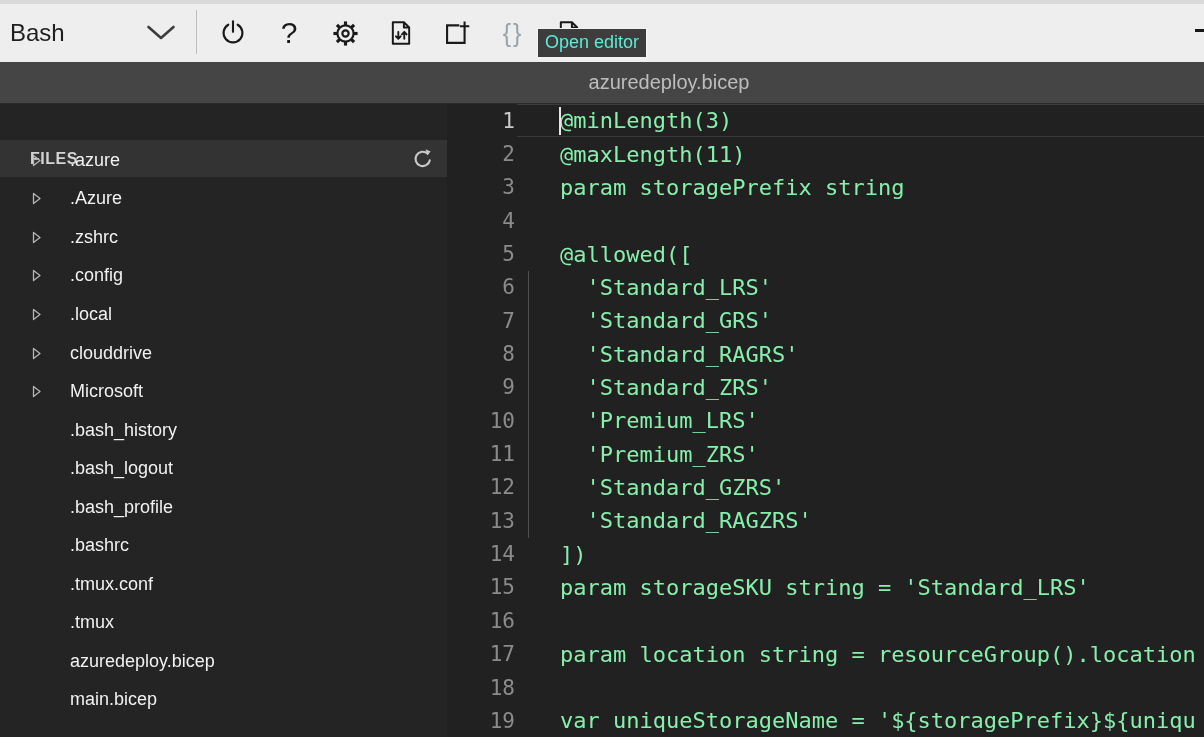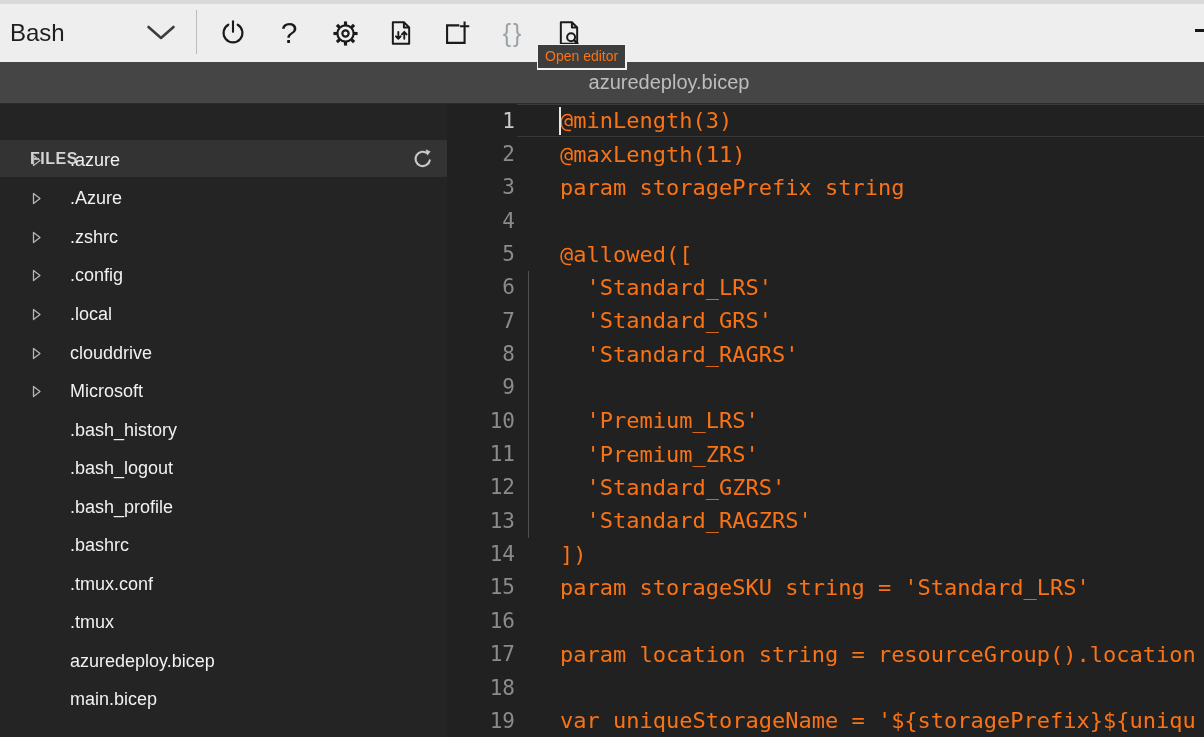--- a/index.html
+++ b/index.html
@@ -14,21 +14,21 @@
   .shell-chevron { position:absolute; left:146px; top:20px; }
   .toolbar-sep { position:absolute; left:196px; top:10px; width:1px; height:44px; background:#bdbdbd; }
   .toolbar-buttons { position:absolute; left:205px; top:4px; height:58px; display:flex; }
   .tb-btn { width:56px; height:58px; display:flex; align-items:center; justify-content:center; cursor:pointer; color:#1a1a1a; }
   .tb-btn svg { display:block; }
   .help-glyph { font-size:30px; font-weight:500; color:#1a1a1a; }
   .braces-glyph { font-size:25px; color:#9aa3a8; letter-spacing:2px; font-weight:400; }
   .minimize-dash { position:absolute; left:1195px; top:29px; width:14px; height:3px; background:#161616; }
 
   
-  .tooltip { position:absolute; left:537px; top:44px; z-index:30; background:#3d3d3d; border:2px solid #f2f2f2; border-width:1px 2px 2px 1px; color:#f97316; font-size:14px; padding:3px 7px 4px 7px; white-space:nowrap; }
+  .tooltip { position:absolute; left:537px; top:28px; z-index:30; background:#3d3d3d; border:2px solid #f2f2f2; border-width:1px 2px 2px 1px; color:#5eead4; font-size:18px; padding:3px 7px 4px 7px; white-space:nowrap; }
 
   
   .tabbar { position:absolute; left:0; top:62px; width:1204px; height:42px; background:#454545; border-bottom:1px solid #2a2a2a; }
   .tab-title { position:absolute; left:669px; top:0; transform:translateX(-50%); line-height:41px; font-size:20px; color:#bdbdbd; white-space:nowrap; }
 
   
   .sidebar { position:absolute; left:0; top:104px; width:447px; bottom:0; background:#242424; }
   .files-header { position:relative; height:37px; background:#333333; display:flex; align-items:center;margin-top:36px; }
   .files-title { margin-left:30px; font-size:16px; font-weight:bold; letter-spacing:0.5px; color:#d4d4d4; }
   .refresh-btn { position:absolute; right:11px; top:6px; width:26px; height:26px; display:flex; align-items:center; justify-content:center; cursor:pointer; }
@@ -39,21 +39,21 @@
 
   
   .editor { position:absolute; left:447px; top:104px; right:0; bottom:0; background:#212121; overflow:hidden; }
   .current-line { position:absolute; left:70px; right:0; top:0; height:33.35px; border-top:1px solid #3b3b3b; border-bottom:1px solid #383838; }
   .indent-guide { position:absolute; left:81px; top:166.75px; width:1px; height:266.8px; background:#4f4f4f; }
   .cursor-caret { position:absolute; left:112px; top:3px; width:2px; height:28px; background:#e6e6e6; }
   .code-lines { position:absolute; left:0; top:0; right:0; }
   .code-row { height:33.35px; display:flex; align-items:center; }
   .ln { width:68px; text-align:right; font-family:"DejaVu Sans Mono", monospace; font-size:21px; color:#8b8b8b; flex:0 0 auto; }
   .code-row.active .ln { color:#cacaca; }
-  .code { padding-left:45px; font-family:"DejaVu Sans Mono", monospace; font-size:22px; color:#f97316; white-space:pre; }
+  .code { padding-left:45px; font-family:"DejaVu Sans Mono", monospace; font-size:22px; color:#86efac; white-space:pre; }
 </style>
 </head>
 <body>
 
 <div class="toolbar">
   <div class="toolbar-topstrip"></div>
 
   <div class="shell-selector">
     <span class="shell-label">Bash</span>
     <span class="shell-chevron">
@@ -270,20 +270,21 @@
       <div class="code-row">
         <span class="ln">7</span>
         <span class="code">  'Standard_GRS'</span>
       </div>
       <div class="code-row">
         <span class="ln">8</span>
         <span class="code">  'Standard_RAGRS'</span>
       </div>
       <div class="code-row">
         <span class="ln">9</span>
+        <span class="code">  'Standard_ZRS'</span>
       </div>
       <div class="code-row">
         <span class="ln">10</span>
         <span class="code">  'Premium_LRS'</span>
       </div>
       <div class="code-row">
         <span class="ln">11</span>
         <span class="code">  'Premium_ZRS'</span>
       </div>
       <div class="code-row">

